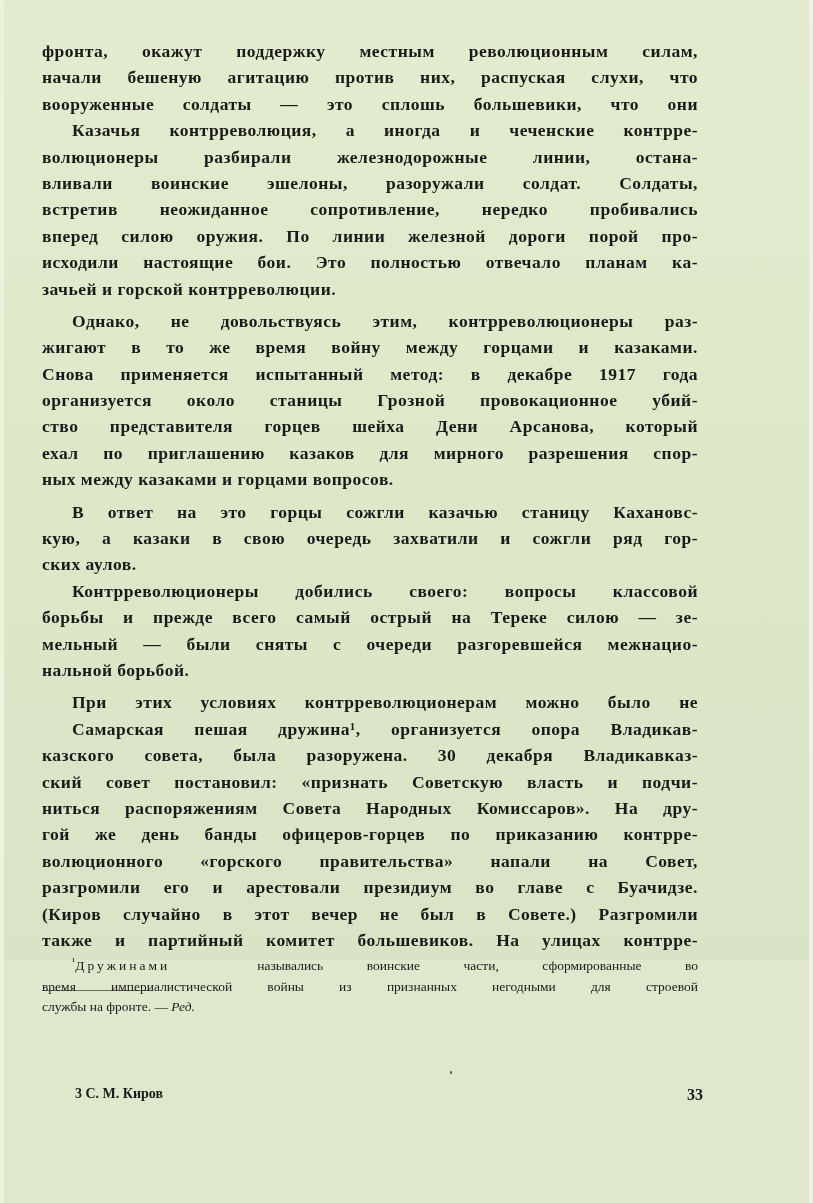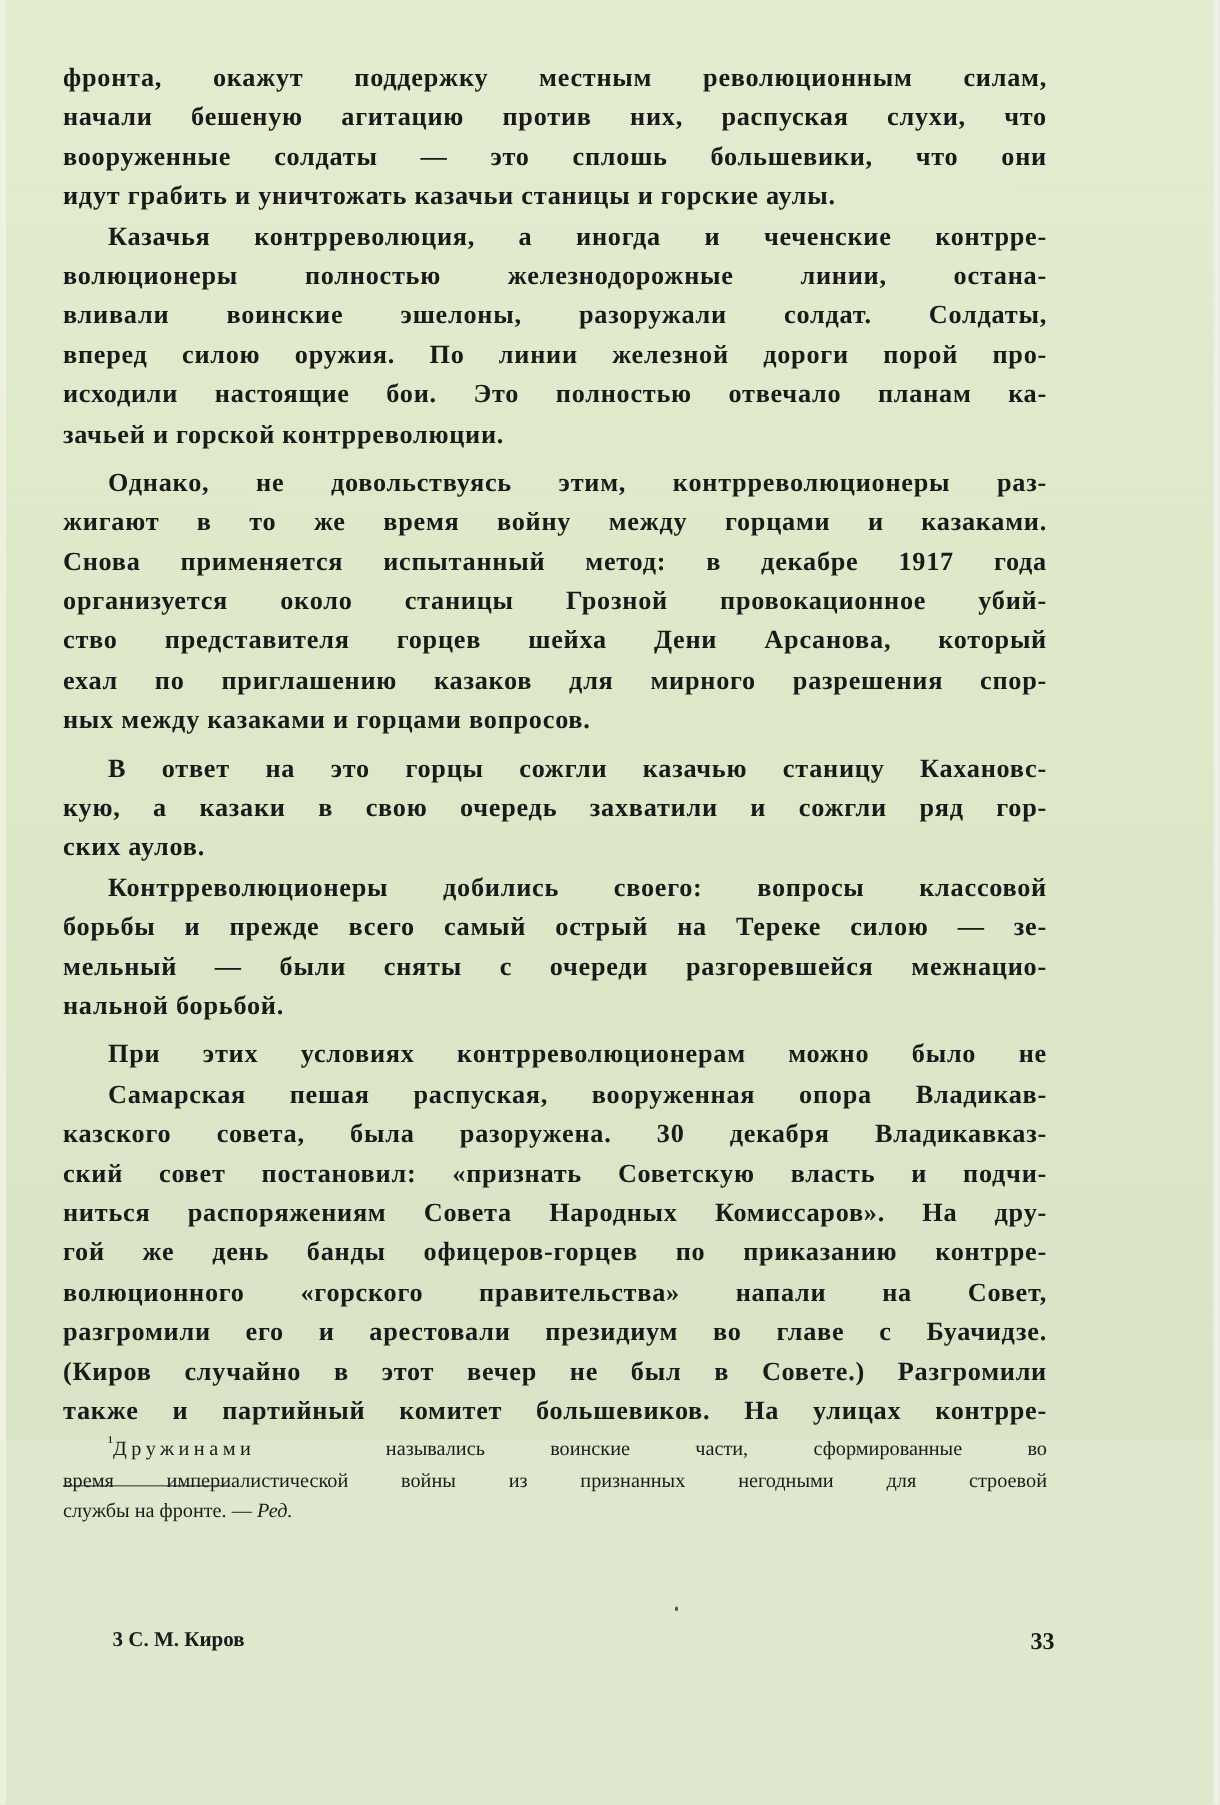--- a/index.html
+++ b/index.html
@@ -127,27 +127,27 @@
 
 <div class="left-edge"></div>
 <div class="page">
 
   <div class="body-text">
 
     <div class="para">
       <span class="line">фронта, окажут поддержку местным революционным силам,</span>
       <span class="line">начали бешеную агитацию против них, распуская слухи, что</span>
       <span class="line">вооруженные солдаты — это сплошь большевики, что они</span>
-      <span class="line last">идут грабить и уничтожать казачьи станицы и горские аулы.</span>
     </div>
 
     <div class="para">
       <span class="line indent">Казачья контрреволюция, а иногда и чеченские контрре-</span>
-      <span class="line">волюционеры полностью железнодорожные линии, остана-</span>
+      <span class="line">волюционеры разбирали железнодорожные линии, остана-</span>
       <span class="line">вливали воинские эшелоны, разоружали солдат. Солдаты,</span>
+      <span class="line">встретив неожиданное сопротивление, нередко пробивались</span>
       <span class="line">вперед силою оружия. По линии железной дороги порой про-</span>
       <span class="line">исходили настоящие бои. Это полностью отвечало планам ка-</span>
       <span class="line last">зачьей и горской контрреволюции.</span>
     </div>
     <div class="para-gap"></div>
 
     <div class="para">
       <span class="line indent">Однако, не довольствуясь этим, контрреволюционеры раз-</span>
       <span class="line">жигают в то же время войну между горцами и казаками.</span>
       <span class="line">Снова применяется испытанный метод: в декабре 1917 года</span>
@@ -170,21 +170,21 @@
       <span class="line">мельный — были сняты с очереди разгоревшейся межнацио-</span>
       <span class="line last">нальной борьбой.</span>
     </div>
     <div class="para-gap"></div>
 
     <div class="para">
       <span class="line indent">При этих условиях контрреволюционерам можно было не</span>
     </div>
 
     <div class="para">
-      <span class="line indent">Самарская пешая распуская, вооруженная опора Владикав-</span>
+      <span class="line indent">Самарская пешая дружина¹, организуется опора Владикав-</span>
       <span class="line">казского совета, была разоружена. 30 декабря Владикавказ-</span>
       <span class="line">ский совет постановил: «признать Советскую власть и подчи-</span>
       <span class="line">ниться распоряжениям Совета Народных Комиссаров». На дру-</span>
       <span class="line">гой же день банды офицеров-горцев по приказанию контрре-</span>
       <span class="line">волюционного «горского правительства» напали на Совет,</span>
       <span class="line">разгромили его и арестовали президиум во главе с Буачидзе.</span>
       <span class="line">(Киров случайно в этот вечер не был в Совете.) Разгромили</span>
       <span class="line">также и партийный комитет большевиков. На улицах контрре-</span>
     </div>
   </div>

